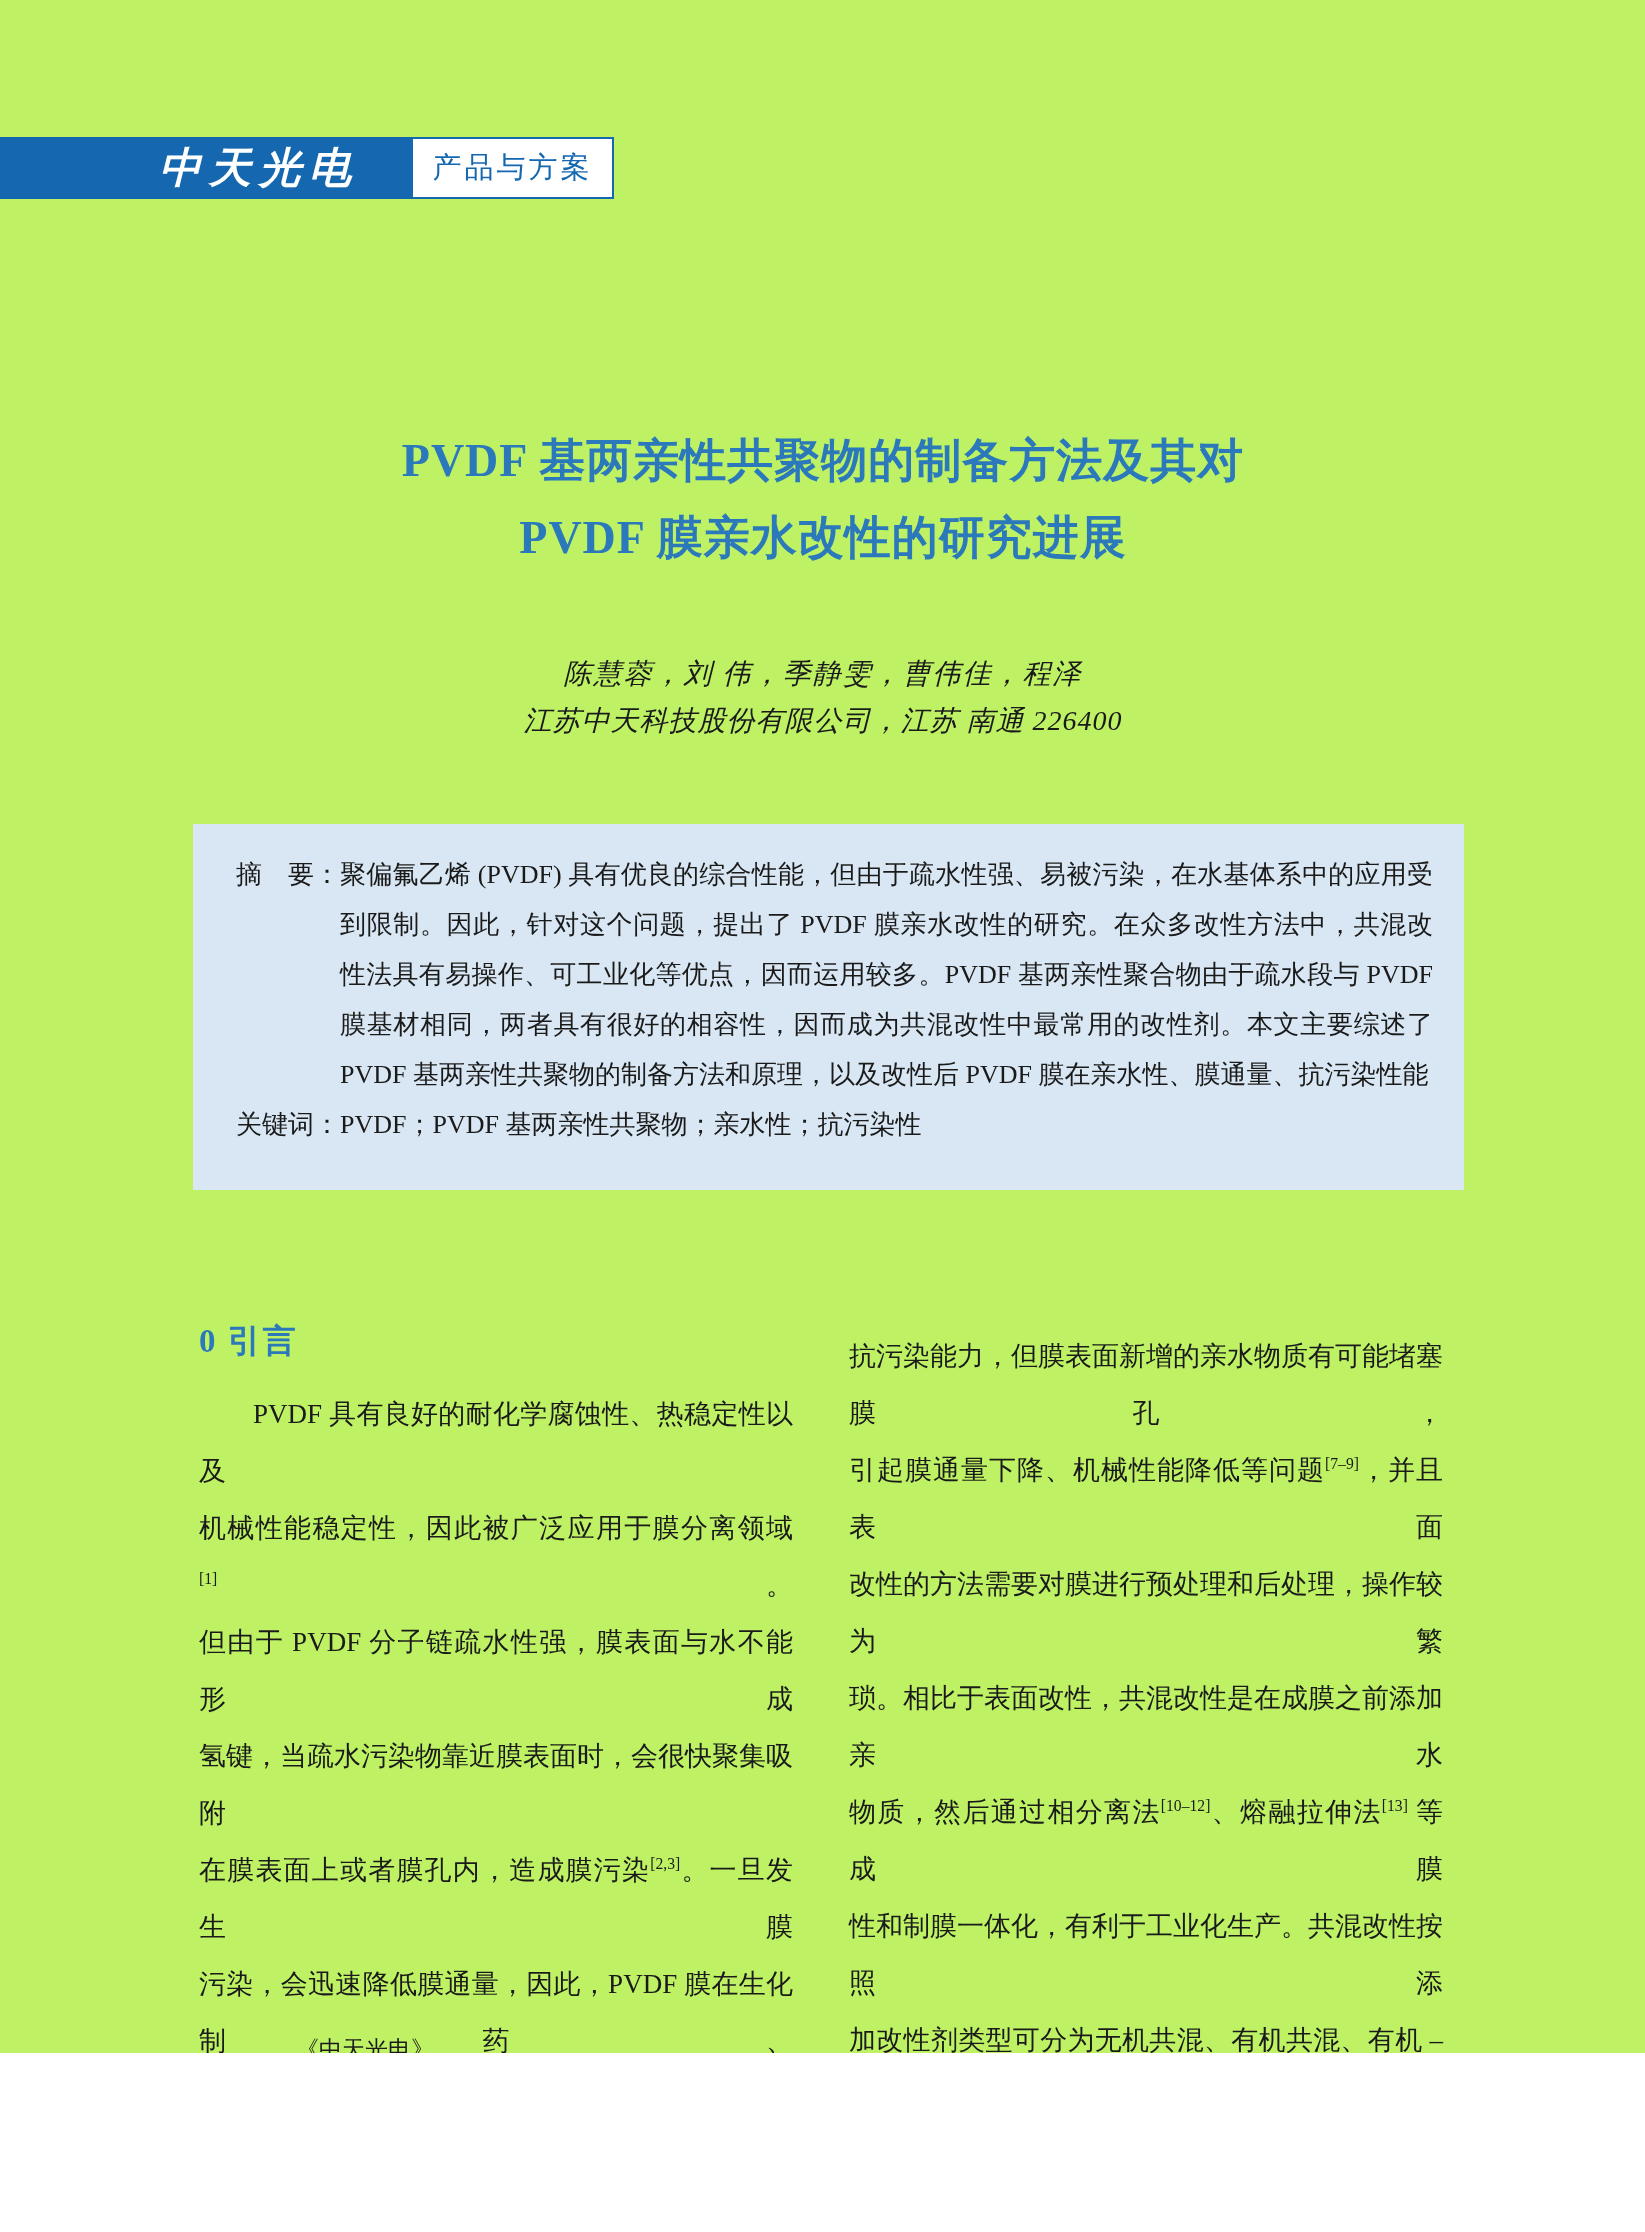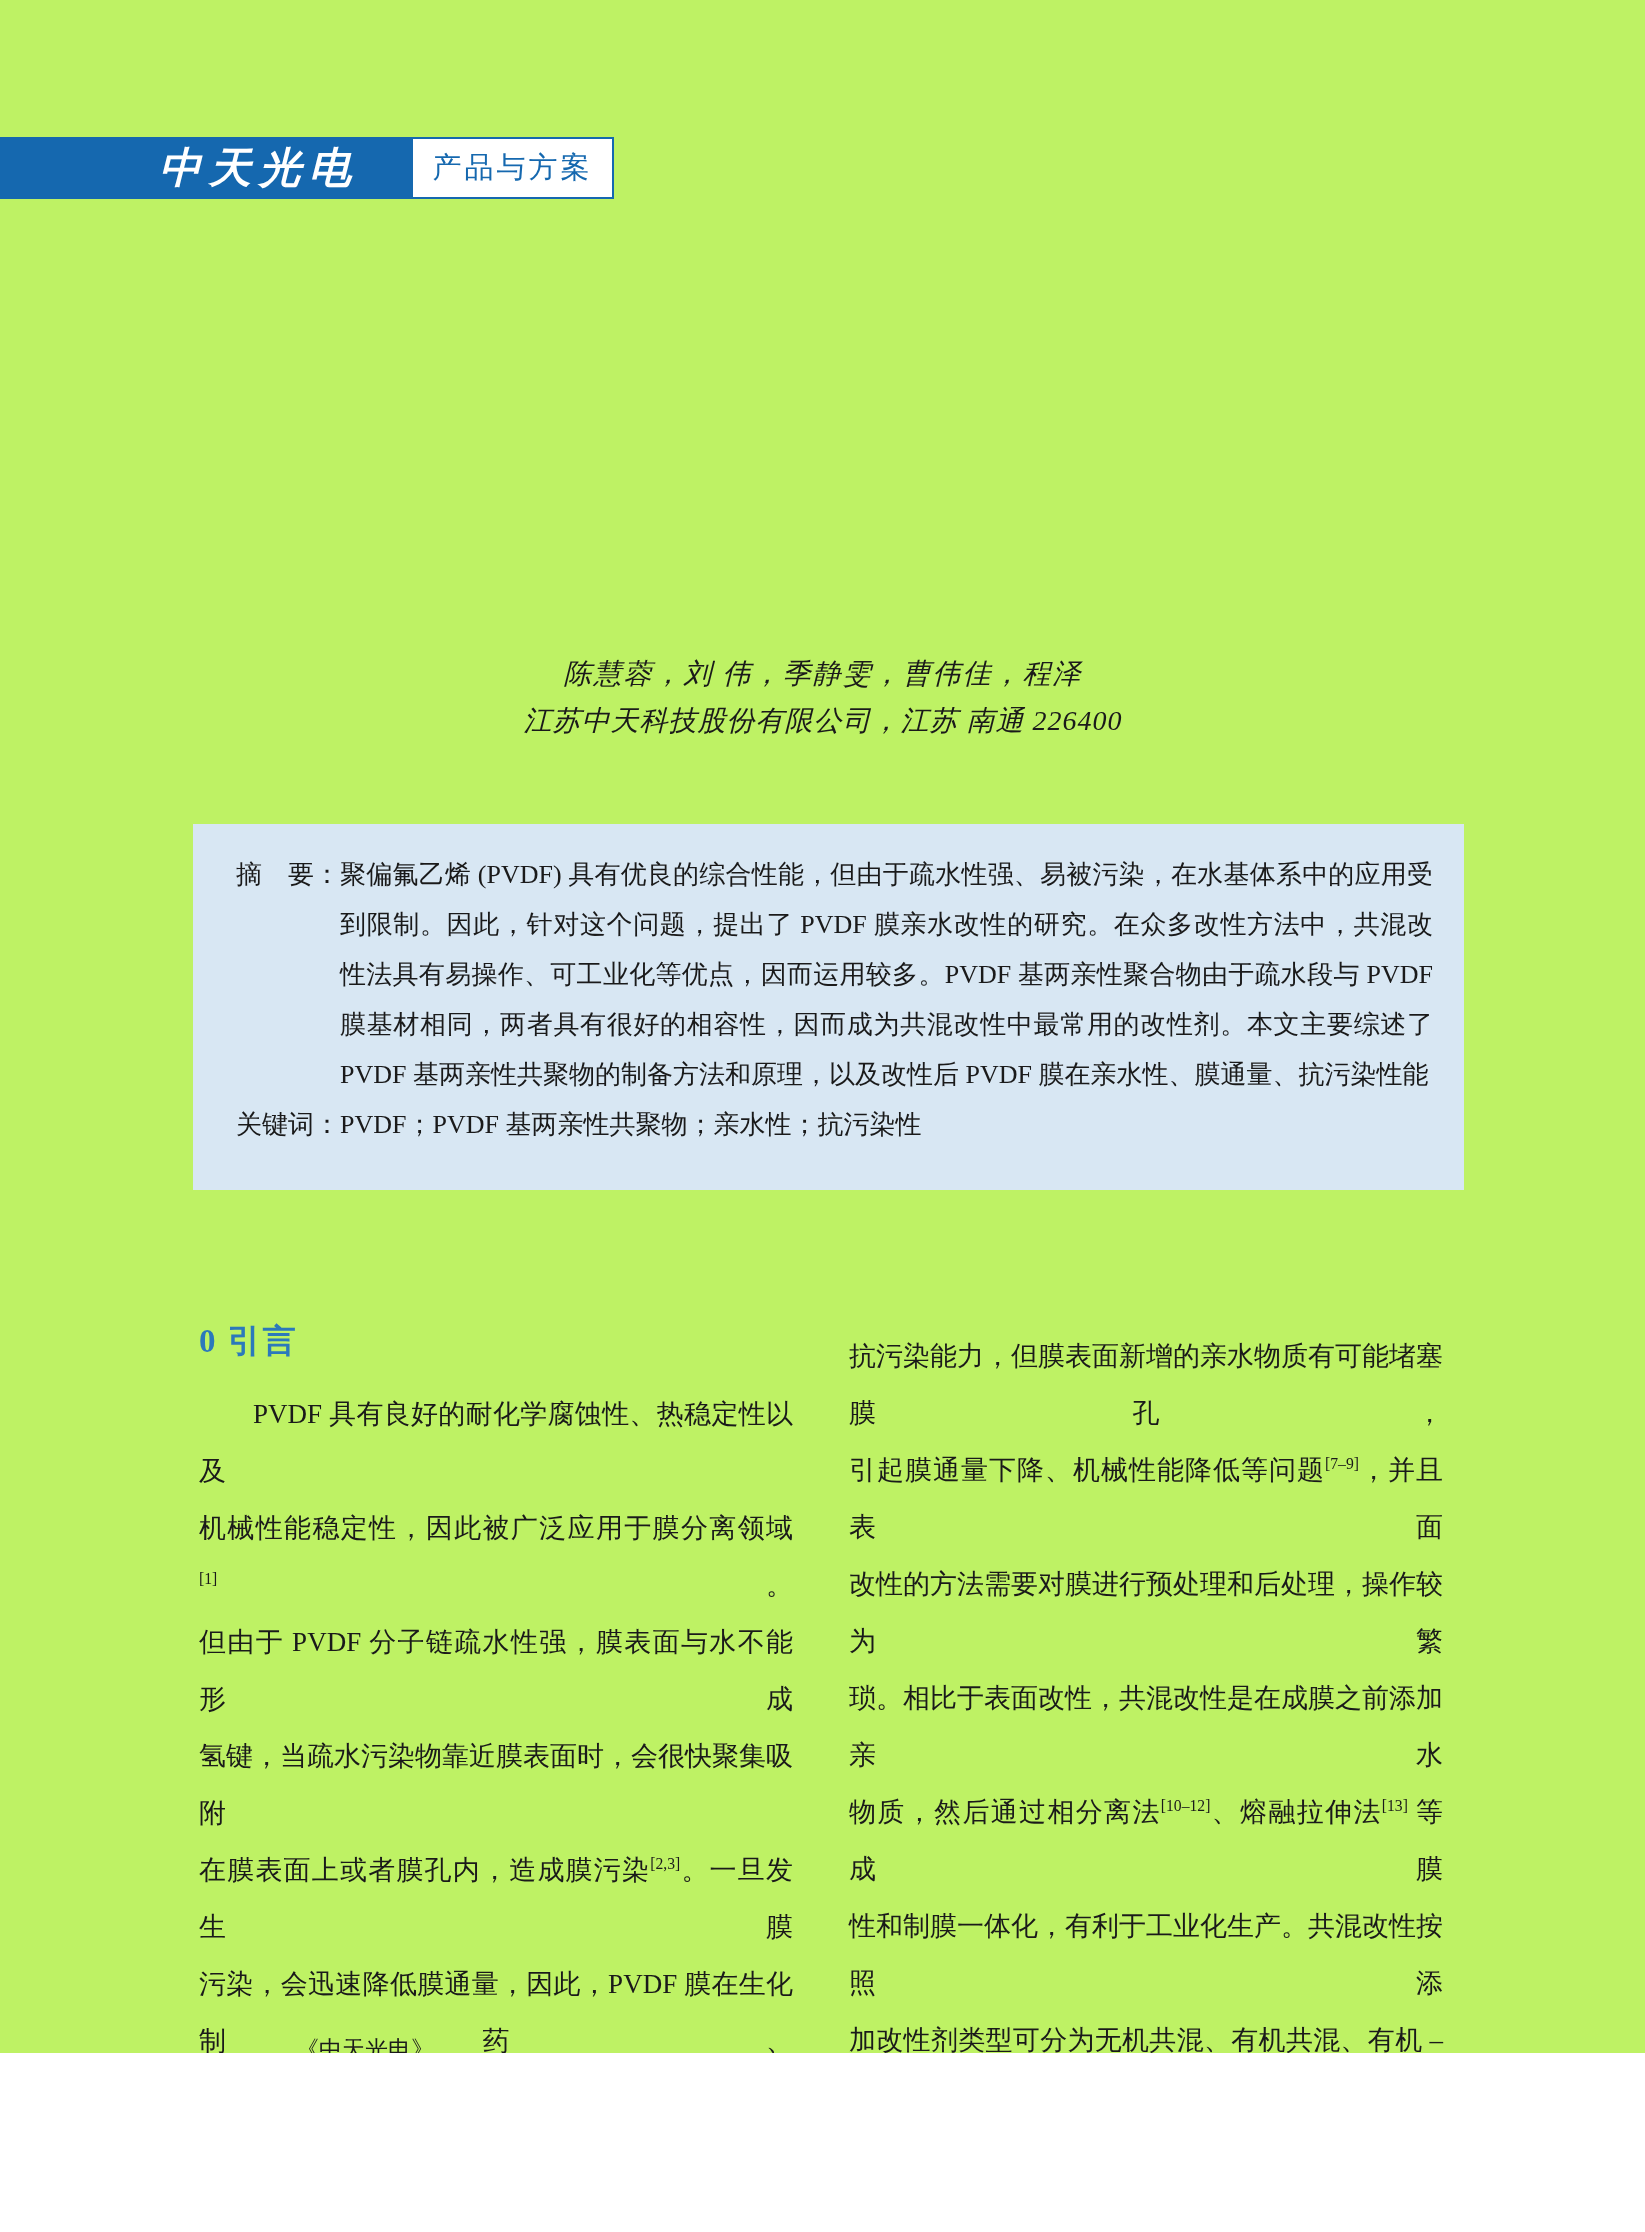--- a/index.html
+++ b/index.html
@@ -73,20 +73,24 @@
 
 <div class="page">
 
   <div class="brandbar" style="background: rgb(21, 104, 175);">
     <span class="logo">中天光电</span>
   </div>
   <div class="tagbox" style="border-color: rgb(21, 104, 175);">
     <span class="tag" style="color: rgb(21, 104, 175);">产品与方案</span>
   </div>
 
+  <div class="title" style="color: rgb(43, 121, 187);">
+    <div>PVDF 基两亲性共聚物的制备方法及其对</div>
+    <div>PVDF 膜亲水改性的研究进展</div>
+  </div>
 
   <div class="authors">陈慧蓉，刘 伟，季静雯，曹伟佳，程泽</div>
   <div class="affil">江苏中天科技股份有限公司，江苏 南通 226400</div>
 
   <div class="absbox" style="background: rgb(216, 231, 243);">
     <span class="abs-label">摘　要：</span>
     <div class="abs-content">
         <div class="bline"><span>聚偏氟乙烯 (PVDF) 具有优良的综合性能，但由于疏水性强、易被污染，在水基体系中的应用受</span></div>
         <div class="bline"><span>到限制。因此，针对这个问题，提出了 PVDF 膜亲水改性的研究。在众多改性方法中，共混改</span></div>
         <div class="bline"><span>性法具有易操作、可工业化等优点，因而运用较多。PVDF 基两亲性聚合物由于疏水段与 PVDF</span></div>

